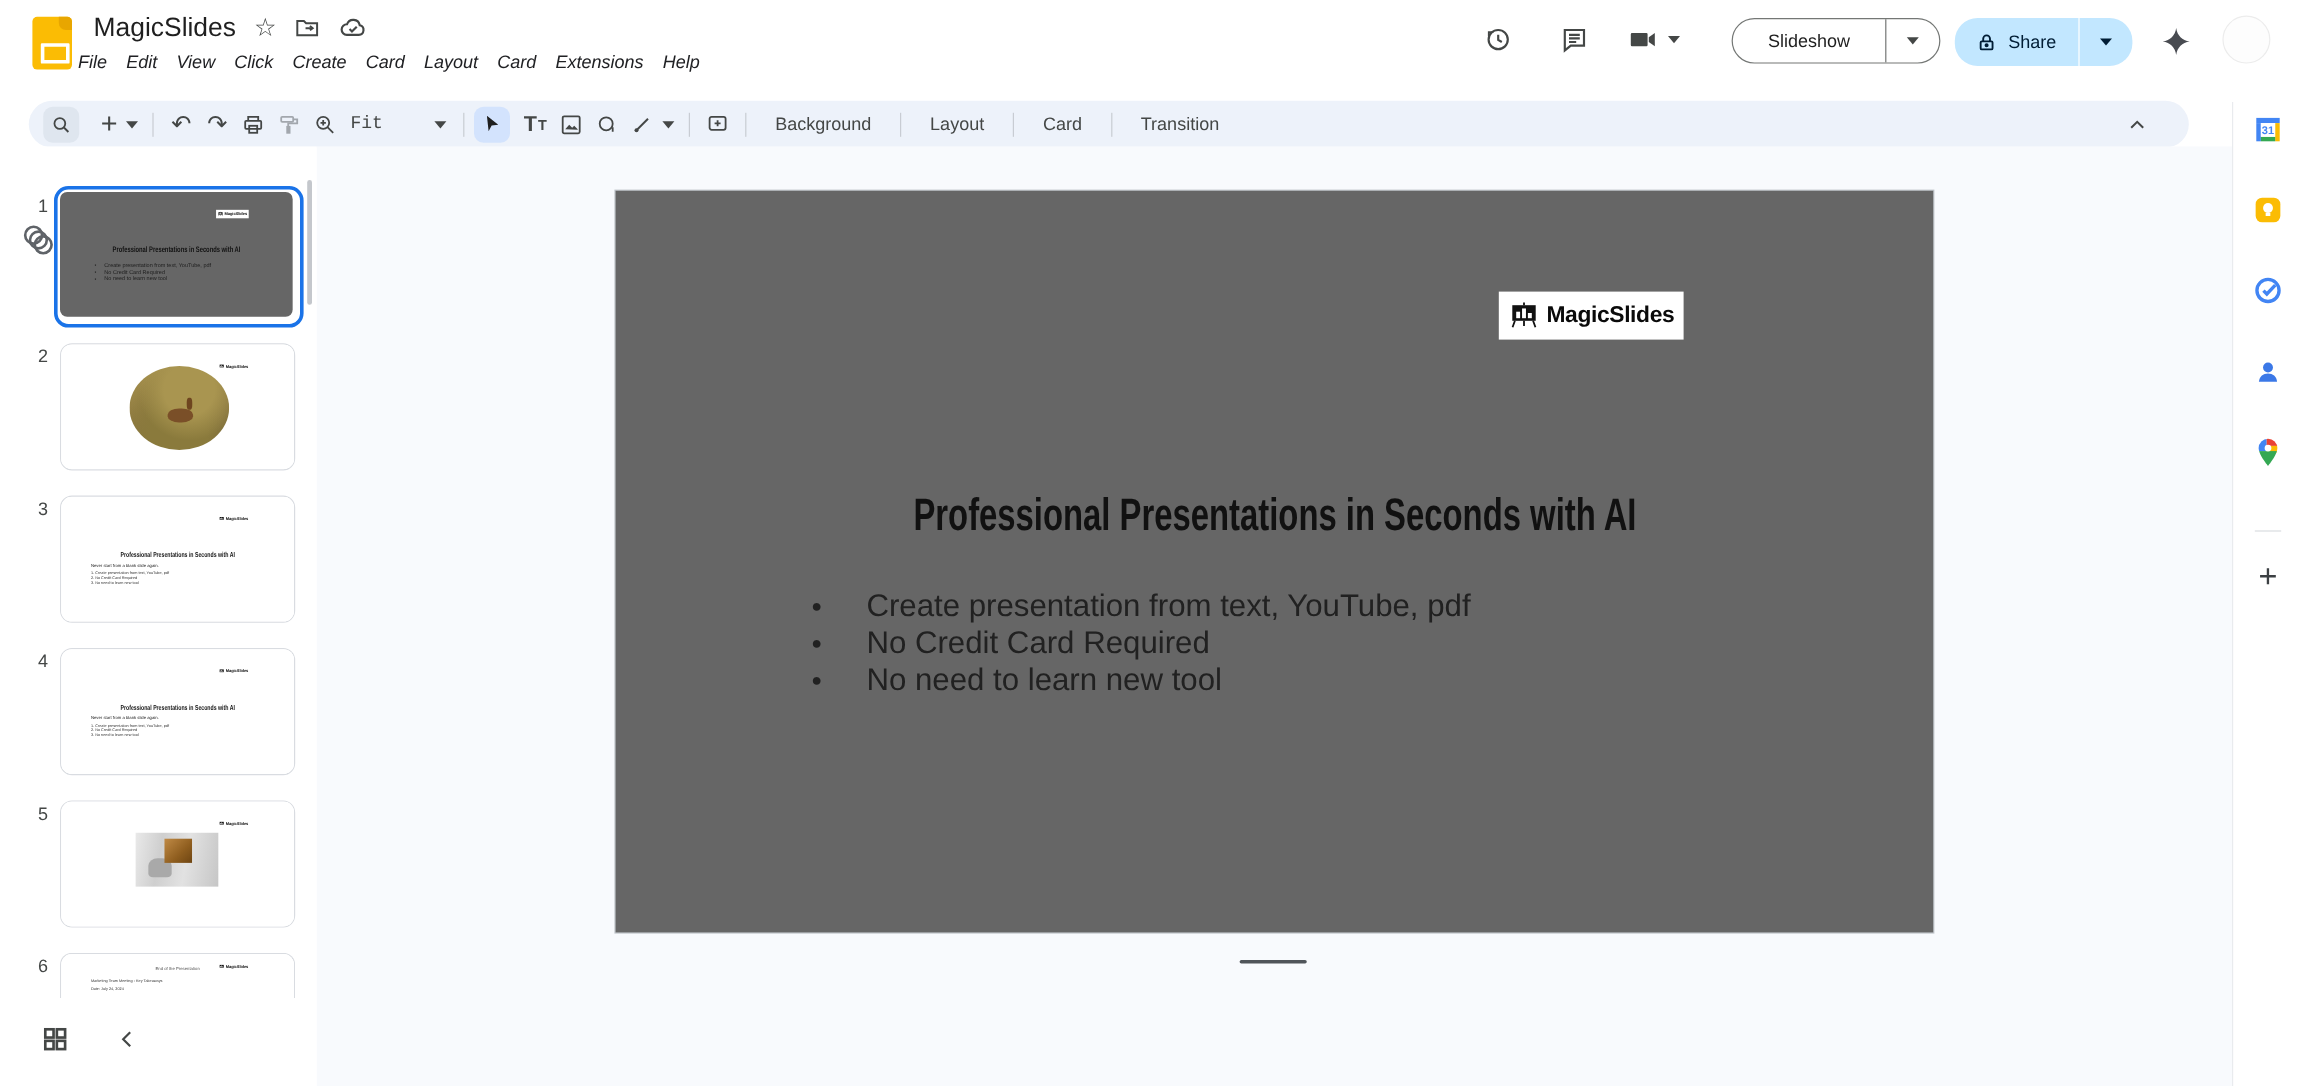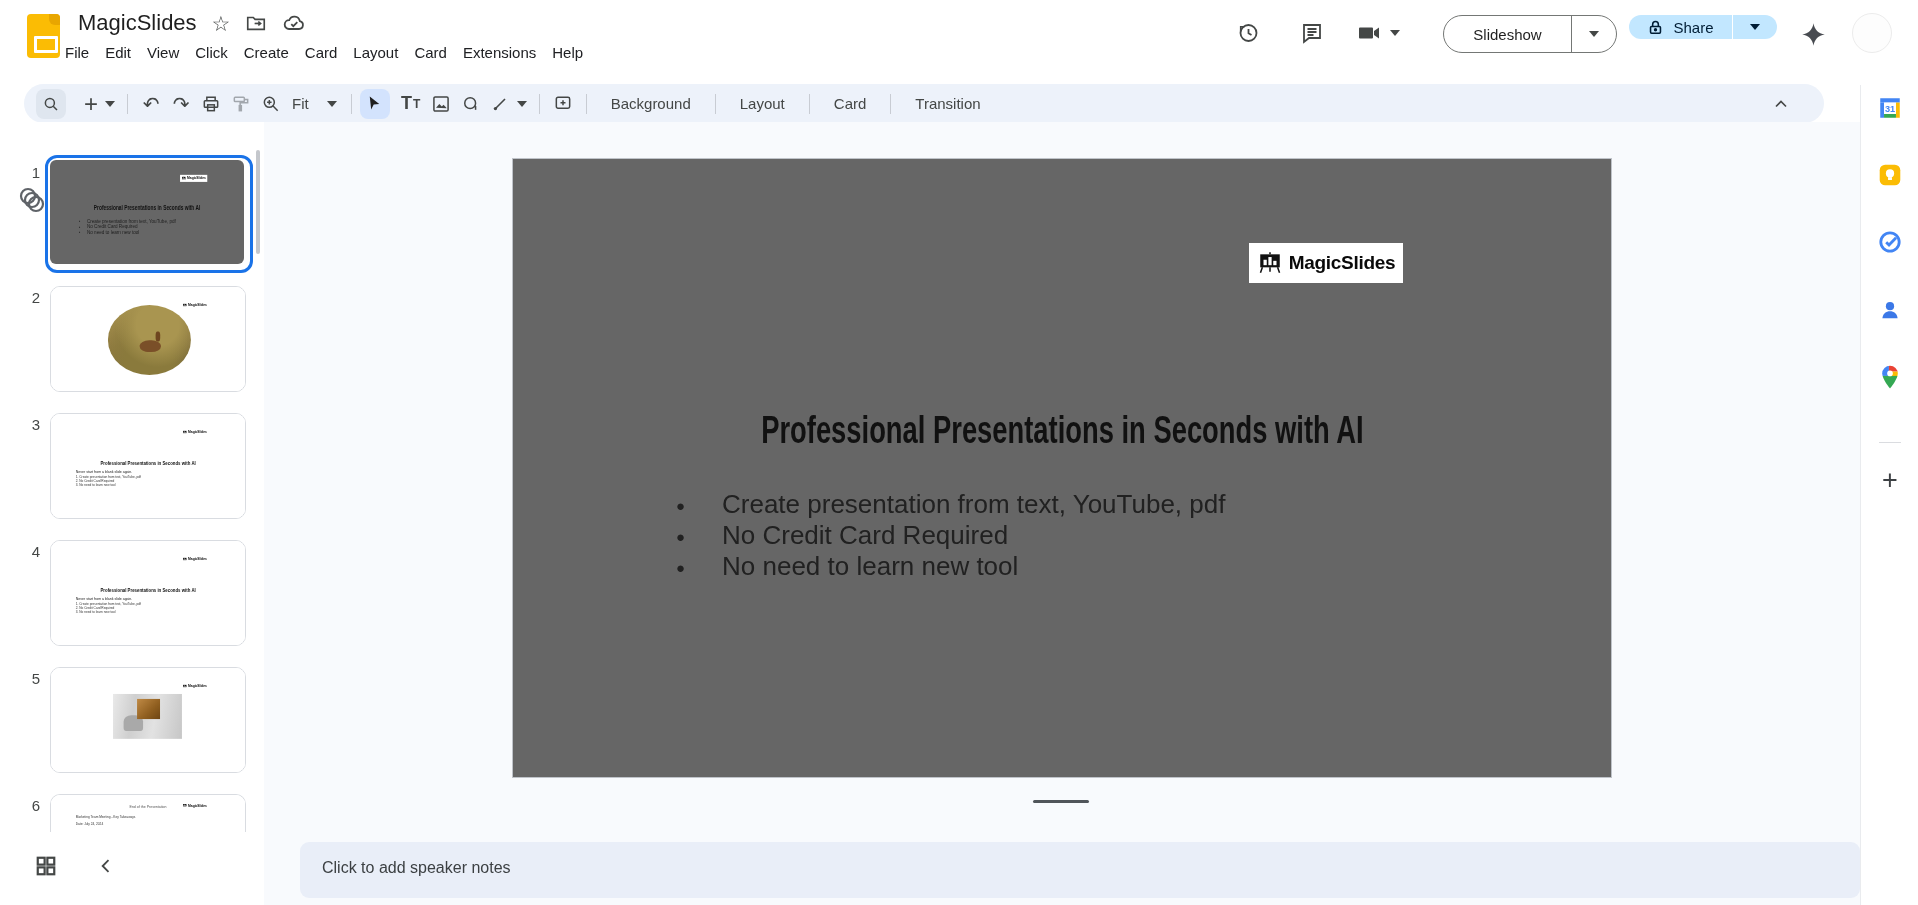--- a/index.html
+++ b/index.html
@@ -9,43 +9,43 @@
   svg{display:block;}
   
   .slides-logo{position:absolute;left:27px;top:14px;width:33px;height:44px;background:#fbbc04;border-radius:4px;}
   .slides-logo .fold{position:absolute;right:0;top:0;width:11px;height:11px;background:#e8a600;border-radius:0 4px 0 6px;}
   .slides-logo .page{position:absolute;left:7px;top:22px;width:18px;height:11px;border:3px solid #fff;border-radius:1px;}
   .doc-row{position:absolute;left:78px;top:8px;display:flex;align-items:center;gap:15px;height:30px;}
   .doc-title{font-size:22px;color:#1f1f1f;}
   .glyph-btn{color:#444746;cursor:pointer;display:flex;align-items:center;}
   .star{font-size:21px;line-height:1;}
   .menubar{position:absolute;left:57px;top:42px;display:flex;}
-  .menubar .mi{font-size:15px;color:#202124;padding:2px 8px;border-radius:4px;cursor:pointer;}
+  .menubar .mi{font-size:15px;color:#202124;padding:2px 8px;border-radius:4px;cursor:pointer;font-style:italic;}
   .iconbtn{position:absolute;width:40px;height:40px;border-radius:50%;display:flex;align-items:center;justify-content:center;cursor:pointer;}
   .cam-group{position:absolute;left:1356px;top:13px;display:flex;align-items:center;gap:8px;height:40px;cursor:pointer;}
   .caret{width:0;height:0;border-left:5px solid transparent;border-right:5px solid transparent;border-top:6px solid #444746;}
   .slideshow-btn{position:absolute;left:1443px;top:15px;width:174px;height:38px;border:1px solid #747775;border-radius:19px;display:flex;align-items:stretch;background:#fff;box-sizing:border-box;}
   .slideshow-btn .seg1{flex:1;display:flex;align-items:center;justify-content:center;font-size:15px;color:#1f1f1f;cursor:pointer;}
   .slideshow-btn .segdiv{width:1px;background:#747775;}
   .slideshow-btn .seg2{width:44px;display:flex;align-items:center;justify-content:center;cursor:pointer;}
-  .share-btn{position:absolute;left:1629px;top:15px;width:148px;height:24px;border-radius:19px;background:#c2e7ff;display:flex;align-items:stretch;overflow:hidden;}
+  .share-btn{position:absolute;left:1629px;top:15px;width:148px;height:40px;border-radius:19px;background:#c2e7ff;display:flex;align-items:stretch;overflow:hidden;}
   .share-main{flex:1;display:flex;align-items:center;justify-content:center;gap:9px;cursor:pointer;}
   .share-label{font-size:15px;color:#001d35;}
   .share-div{width:1px;background:#fff;margin:0;}
   .share-caret{width:44px;display:flex;align-items:center;justify-content:center;cursor:pointer;}
   .share-caret .caret{border-top-color:#001d35;}
   .avatar{position:absolute;left:1852px;top:13px;width:40px;height:40px;border-radius:50%;background:#fdfdfd;border:1px solid #ececec;box-sizing:border-box;cursor:pointer;}
   
   .toolbar{position:absolute;left:24px;top:84px;width:1800px;height:39px;background:#edf2fa;border-radius:20px;display:flex;align-items:center;padding:0 12px;box-sizing:border-box;}
   .tbtn{height:30px;min-width:30px;border-radius:8px;display:flex;align-items:center;justify-content:center;color:#444746;cursor:pointer;}
   .tglyph{font-size:20px;color:#444746;line-height:1;}
   .sep{width:1px;height:20px;background:#c8ccd3;margin:0 8px;}
   .tool-selected{background:#d3e3fd;}
   .search-bg{background:#dfe6ef;}
-  .fit-box{display:flex;align-items:center;gap:0;padding:0 6px;cursor:pointer;}
+  .fit-box{display:flex;align-items:center;gap:25px;padding:0 6px;cursor:pointer;font-family:Liberation Mono, monospace;}
   .fit-label{font-size:15px;color:#444746;}
   .txt-btn{font-size:15px;color:#444746;padding:0 16px;height:30px;display:flex;align-items:center;border-radius:8px;cursor:pointer;white-space:nowrap;}
   .tt-big{font-size:18px;font-weight:bold;color:#444746;}
   .tt-small{font-size:12px;font-weight:bold;color:#444746;margin-left:1px;}
   .spacer{flex:1;}
   
   .filmstrip{position:absolute;left:0;top:122px;width:264px;height:710px;background:#fff;overflow:hidden;}
   .slide-num{position:absolute;left:18px;width:22px;text-align:right;font-size:15px;color:#444746;}
   .thumb{position:absolute;left:50px;width:194px;height:104px;border:1px solid #d9dce1;border-radius:10px;overflow:hidden;background:#fff;cursor:pointer;}
   .thumb-sel{position:absolute;left:45px;width:198px;height:108px;border:3px solid #1a73e8;border-radius:12px;padding:2px;background:#fff;cursor:pointer;}
@@ -451,23 +451,20 @@
       <div class="dtitle">
         <span class="cond">Professional Presentations in Seconds with AI</span>
       </div>
       <ul class="dbullets">
         <li>Create presentation from text, YouTube, pdf</li>
         <li>No Credit Card Required</li>
         <li>No need to learn new tool</li>
       </ul>
     </div>
     <div class="handle"></div>
-    <div class="notes">
-      <span class="notes-text">Click to add speaker notes</span>
-    </div>
   </div>
 
   <div class="bbtn" style="left:28px;top:848px;">
     <svg width="22" height="22" viewBox="0 0 24 24" fill="none" stroke="#444746" stroke-width="2.4">
       <rect x="3" y="3" width="7.5" height="7.5"></rect>
         <rect x="13.5" y="3" width="7.5" height="7.5"></rect>
       <rect x="3" y="13.5" width="7.5" height="7.5"></rect>
         <rect x="13.5" y="13.5" width="7.5" height="7.5"></rect>
     </svg>
   </div>

